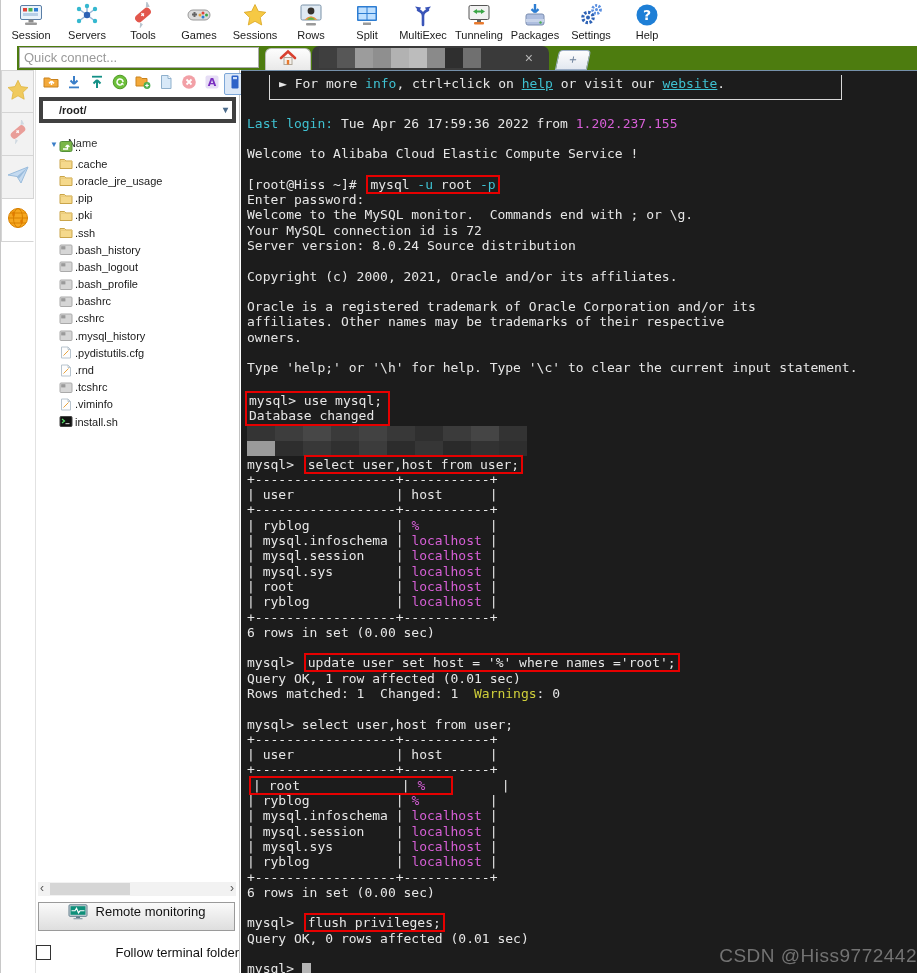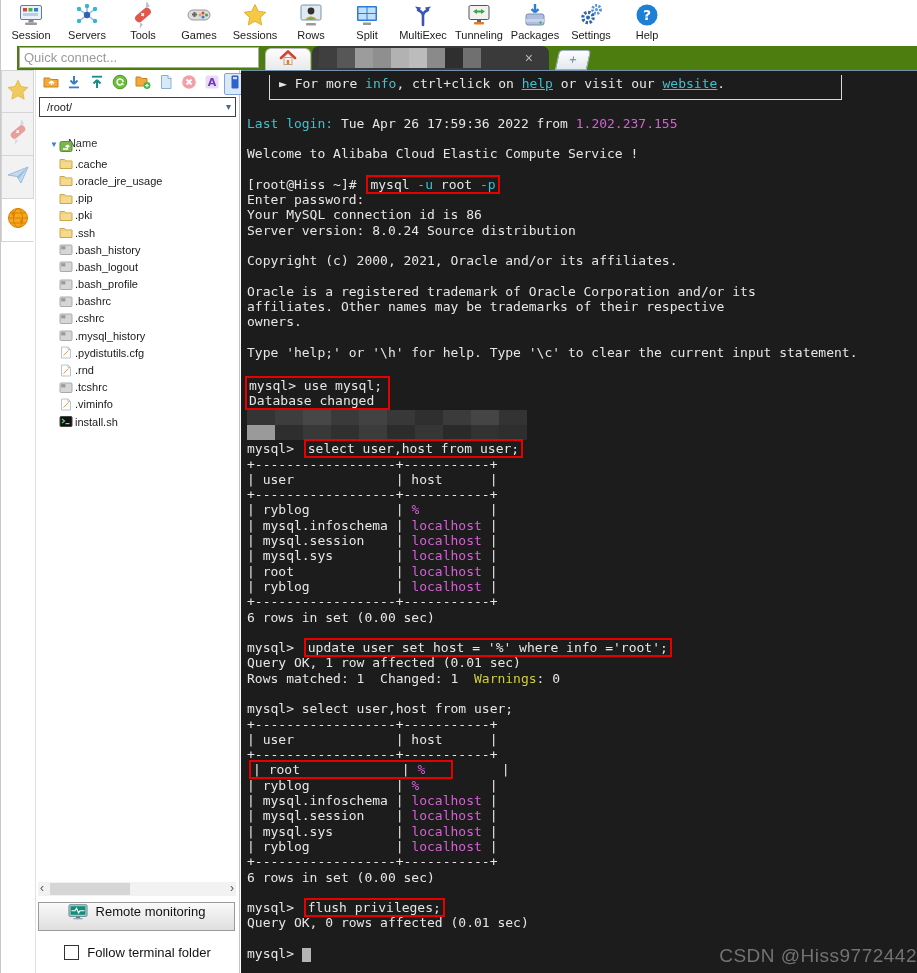--- a/index.html
+++ b/index.html
@@ -23,33 +23,33 @@
   
   .sidebar{position:absolute;top:70px;left:0;width:240px;bottom:0;background:#fff;}
   .strip{position:absolute;left:0;top:0;width:34px;bottom:0;}
   .stab{width:33px;height:43px;background:#f2f2f2;border:1px solid #d5d5d5;border-top:none;display:flex;align-items:center;justify-content:center;cursor:pointer;box-sizing:border-box;}
   .stab:first-child{border-top:1px solid #d5d5d5;}
   .stab.active{background:#fff;border-right:1px solid #fff;}
   .filepanel{position:absolute;left:34px;top:0;width:205px;bottom:0;background:#fff;border-right:1px solid #c4c4c4;border-left:1px solid #e2e2e2;box-sizing:border-box;}
   .ftoolbar{position:absolute;top:3px;left:4px;height:22px;display:flex;align-items:center;}
   .ftbtn{width:20px;height:20px;display:flex;align-items:center;justify-content:center;margin-right:1px;cursor:pointer;border:1px solid transparent;border-radius:2px;}
   .ftbtn.selected{background:#dce8f7;border:1px solid #7da7d8;}
-  .pathbox{position:absolute;top:27px;left:3px;right:3px;height:18px;border:1px solid #404040;background:#fff;font-size:11px;color:#222;line-height:18px;padding-left:7px;cursor:pointer;}
+  .pathbox{position:absolute;top:27px;left:3px;right:3px;height:18px;border:4px solid #404040;background:#fff;font-size:11px;color:#222;line-height:18px;padding-left:16px;cursor:pointer;font-weight:bold;}
   .chev{position:absolute;right:4px;top:0;color:#4a6a8a;font-size:10px;}
   .nameheader{position:absolute;top:49px;left:0;right:0;height:17px;font-size:11px;color:#333;line-height:17px;cursor:pointer;margin-top:16px;}
   .sortarrow{color:#3a7ec8;font-size:8px;margin:0 10px 0 14px;}
   .filelist{position:absolute;top:68px;left:0;right:0;}
   .frow{display:flex;align-items:center;height:17.2px;padding-left:23px;font-size:11px;color:#1a1a1a;cursor:pointer;white-space:nowrap;}
   .frow .ficon{width:16px;display:flex;align-items:center;}
   .hscroll{position:absolute;top:812px;left:2px;right:3px;height:14px;background:#f2f2f2;cursor:pointer;}
   .sarrow{position:absolute;top:0;left:2px;color:#555;font-size:12px;line-height:13px;}
   .sarrow.right{left:auto;right:2px;}
   .sthumb{position:absolute;left:12px;top:1px;width:80px;height:12px;background:#d6d6d6;}
   .remotebtn{position:absolute;top:832px;left:2px;right:4px;height:29px;background:linear-gradient(#fafafa,#dedede);border:1px solid #9a9a9a;font:13px "Liberation Sans",sans-serif;color:#111;display:flex;align-items:flex-start;justify-content:center;gap:8px;cursor:pointer;}
-  .followrow{position:absolute;top:872px;left:0;right:0;height:20px;display:flex;align-items:center;justify-content:center;gap:8px;font-size:13px;color:#111;}
+  .followrow{position:absolute;top:872px;left:0;right:0;height:20px;display:flex;align-items:center;justify-content:space-between;gap:8px;font-size:13px;color:#111;}
   .cbox{width:13px;height:13px;border:1px solid #333;background:#fff;display:inline-block;cursor:pointer;}
   
   .terminal{position:absolute;left:240px;top:70px;right:0;bottom:0;background:var(--term-bg,#1c1c1c);border-top:1px solid #7590aa;overflow:hidden;cursor:text;}
   #termlines{padding:4px 0 0 6px;}
   .tline{white-space:pre;font:13px/15.3px "DejaVu Sans Mono",monospace;color:#e6e6e6;}
   .fg-c{color:var(--cyan,#3fc1d1);}
   .fg-m{color:var(--magenta,#d75fd7);}
   .fg-y{color:var(--yellow,#cfcf3a);}
   .fg-u{color:var(--cyan,#3fc1d1);text-decoration:underline;}
   .cur{background:#b4b4b4;display:inline-block;width:9px;height:14px;vertical-align:-2px;}
@@ -526,21 +526,22 @@
   <div class="terminal">
     <div id="termlines">
         <div class="banner"><span>► For more </span><span class="fg-c">info</span><span>, ctrl+click on </span><span class="fg-u">help</span><span> or visit our </span><span class="fg-u">website</span><span>.</span></div>
         <div class="tline">&nbsp;</div>
         <div class="tline"><span class="fg-c">Last login:</span><span> Tue Apr 26 17:59:36 2022 from </span><span class="fg-m">1.202.237.155</span></div>
         <div class="tline">&nbsp;</div>
         <div class="tline"><span>Welcome to Alibaba Cloud Elastic Compute Service !</span></div>
         <div class="tline">&nbsp;</div>
         <div class="tline"><span>[root@Hiss ~]# </span><span class="rbox"><span>mysql</span><span class="fg-c"> -u</span><span> root</span><span class="fg-c"> -p</span></span></div>
         <div class="tline"><span>Enter password:</span></div>
-        <div class="tline"><span>Your MySQL connection id is 86</span></div>
+        <div class="tline"><span>Welcome to the MySQL monitor.  Commands end with ; or \g.</span></div>
+        <div class="tline"><span>Your MySQL connection id is 72</span></div>
         <div class="tline"><span>Server version: 8.0.24 Source distribution</span></div>
         <div class="tline">&nbsp;</div>
         <div class="tline"><span>Copyright (c) 2000, 2021, Oracle and/or its affiliates.</span></div>
         <div class="tline">&nbsp;</div>
         <div class="tline"><span>Oracle is a registered trademark of Oracle Corporation and/or its</span></div>
         <div class="tline"><span>affiliates. Other names may be trademarks of their respective</span></div>
         <div class="tline"><span>owners.</span></div>
         <div class="tline">&nbsp;</div>
         <div class="tline"><span>Type 'help;' or '\h' for help. Type '\c' to clear the current input statement.</span></div>
         <div class="tline">&nbsp;</div>
@@ -576,21 +577,21 @@
         <div class="tline"><span>+------------------+-----------+</span></div>
         <div class="tline"><span>| ryblog           | </span><span class="fg-m">%</span><span>         |</span></div>
         <div class="tline"><span>| mysql.infoschema | </span><span class="fg-m">localhost</span><span> |</span></div>
         <div class="tline"><span>| mysql.session    | </span><span class="fg-m">localhost</span><span> |</span></div>
         <div class="tline"><span>| mysql.sys        | </span><span class="fg-m">localhost</span><span> |</span></div>
         <div class="tline"><span>| root             | </span><span class="fg-m">localhost</span><span> |</span></div>
         <div class="tline"><span>| ryblog           | </span><span class="fg-m">localhost</span><span> |</span></div>
         <div class="tline"><span>+------------------+-----------+</span></div>
         <div class="tline"><span>6 rows in set (0.00 sec)</span></div>
         <div class="tline">&nbsp;</div>
-        <div class="tline"><span>mysql&gt; </span><span class="rbox"><span>update user set host = '%' where info ='root';</span></span></div>
+        <div class="tline"><span>mysql&gt; </span><span class="rbox"><span>update user set host = '%' where names ='root';</span></span></div>
         <div class="tline"><span>Query OK, 1 row affected (0.01 sec)</span></div>
         <div class="tline"><span>Rows matched: 1  Changed: 1  </span><span class="fg-y">Warnings</span><span>: 0</span></div>
         <div class="tline">&nbsp;</div>
         <div class="tline"><span>mysql&gt; select user,host from user;</span></div>
         <div class="tline"><span>+------------------+-----------+</span></div>
         <div class="tline"><span>| user             | host      |</span></div>
         <div class="tline"><span>+------------------+-----------+</span></div>
         <div class="tline"><span class="rbox"><span>| root             | </span><span class="fg-m">%</span><span>   </span></span><span>      |</span></div>
         <div class="tline"><span>| ryblog           | </span><span class="fg-m">%</span><span>         |</span></div>
         <div class="tline"><span>| mysql.infoschema | </span><span class="fg-m">localhost</span><span> |</span></div>

